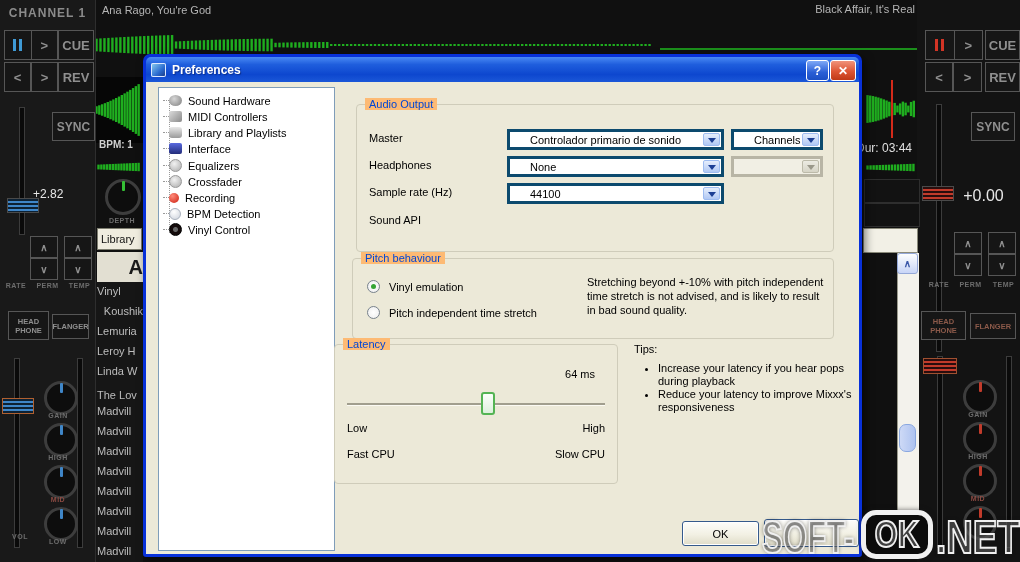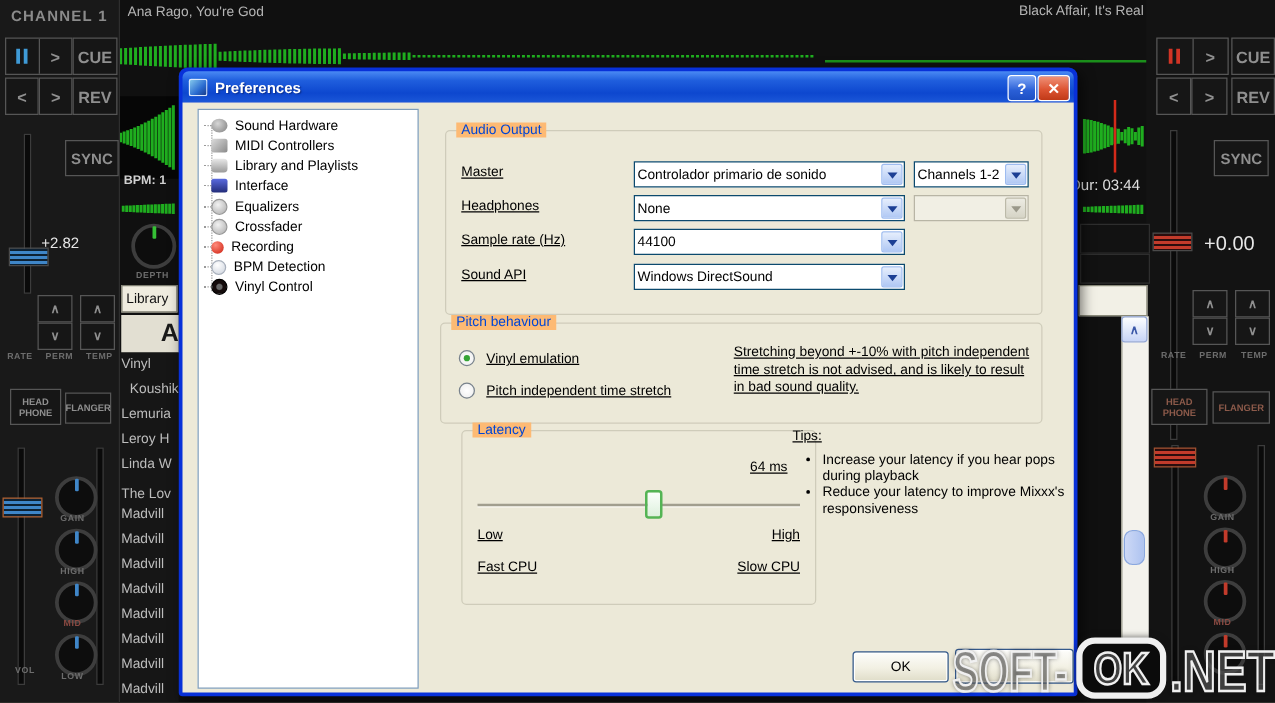--- a/index.html
+++ b/index.html
@@ -47,23 +47,23 @@
   .ti-speaker{border-radius:50%;background:radial-gradient(circle at 40% 35%,#d6d6d6,#7e7e7e);}
   .ti-midi{background:linear-gradient(135deg,#dcdcdc,#8a8a8a);border-radius:2px;}
   .ti-library{background:linear-gradient(180deg,#e8e8e8,#9a9a9a);border-radius:3px;}
   .ti-interface{background:linear-gradient(180deg,#5a6adf,#232d7a);}
   .ti-knob{border-radius:50%;background:radial-gradient(circle at 40% 35%,#f2f2f2,#ababab);border:1px solid #999;width:11px;height:11px;}
   .ti-rec{border-radius:50%;background:radial-gradient(circle at 35% 30%,#ff8a7a,#cc1f10);width:10px;height:10px;}
   .ti-bulb{border-radius:50%;background:radial-gradient(circle at 40% 30%,#ffffff,#ccd2dc);border:1px solid #a8b0bc;width:10px;height:10px;}
   .ti-vinyl{border-radius:50%;background:radial-gradient(circle,#666 0 2px,#140b0b 3px);border:1px solid #000;width:11px;height:11px;}
   .group{position:absolute;border:1px solid #cfccba;border-radius:4px;}
   .group-label{position:absolute;top:-7px;left:8px;background:#fdba74;padding:0 4px;color:#0046d5;}
-  .flabel{position:absolute;color:#000;text-decoration:underline;}
-  .combo{position:absolute;height:21px;background:#fff;border:1px solid #0c4a6e;box-sizing:border-box;
-         display:flex;align-items:center;padding-left:2px;white-space:nowrap;overflow:hidden;}
+  .flabel{position:absolute;color:#000;}
+  .combo{position:absolute;height:21px;background:#fff;border:3px solid #0c4a6e;box-sizing:border-box;
+         display:flex;align-items:center;padding-left:20px;white-space:nowrap;overflow:hidden;}
   .combo .arrow{position:absolute;right:1px;top:1px;bottom:1px;width:17px;border-radius:2px;
          background:linear-gradient(180deg,#e6eefc,#b0c8f4);border:1px solid #9ebcf0;box-sizing:border-box;
          display:flex;align-items:center;justify-content:center;}
   .combo .arrow i{width:0;height:0;border:4px solid transparent;border-top:5px solid #1c3f94;margin-top:5px;}
   .combo.disabled{background:#f1efe4;border-color:#b8b5a5;}
   .combo.disabled .arrow{background:linear-gradient(180deg,#ecebe2,#d6d4c6);border-color:#bcbaa9;}
   .combo.disabled .arrow i{border-top-color:#9a988a;}
   .radio{position:absolute;width:13px;height:13px;border-radius:50%;border:1px solid #78828c;
          background:radial-gradient(#ffffff,#ececec);box-sizing:border-box;}
   .radio.sel::after{content:"";display:block;width:5px;height:5px;border-radius:50%;background:#35a435;margin:3px auto;}
@@ -506,38 +506,32 @@
             </span>
         </div>
         <span class="flabel" style="left:12px;top:81px;">Sample rate (Hz)</span>
         <div class="combo" style="left:150px;top:78px;width:217px;">
           <span>44100</span>
             <span class="arrow">
               <i></i>
             </span>
         </div>
         <span class="flabel" style="left:12px;top:109px;">Sound API</span>
-        <div class="combo" style="left:150px;top:106px;width:217px;">
-          <span>Windows DirectSound</span>
-            <span class="arrow">
-              <i></i>
-            </span>
-        </div>
       </div>
 
       <div class="group" style="left:206px;top:176px;width:480px;height:79px;">
         <span class="group-label">Pitch behaviour</span>
         <span class="radio sel" style="left:14px;top:21px;"></span>
         <span class="flabel" style="left:36px;top:22px;">Vinyl emulation</span>
         <span class="radio" style="left:14px;top:47px;"></span>
         <span class="flabel" style="left:36px;top:48px;">Pitch independent time stretch</span>
         <div class="flabel" style="left:234px;top:16px;width:238px;line-height:14px;">Stretching beyond +-10% with pitch independent time stretch is not advised, and is likely to result in bad sound quality.</div>
       </div>
 
-      <div class="group" style="left:223px;top:262px;width:282px;height:138px;">
+      <div class="group" style="left:188px;top:262px;width:282px;height:138px;">
         <span class="group-label">Latency</span>
         <div class="flabel" style="left:150px;top:23px;width:110px;text-align:right;">64 ms</div>
         <div class="slider-track" style="left:12px;top:58px;width:258px;"></div>
         <div class="slider-handle" style="left:146px;top:47px;"></div>
         <span class="flabel" style="left:12px;top:77px;">Low</span>
         <div class="flabel" style="left:190px;top:77px;width:80px;text-align:right;">High</div>
         <span class="flabel" style="left:12px;top:103px;">Fast CPU</span>
         <div class="flabel" style="left:160px;top:103px;width:110px;text-align:right;">Slow CPU</div>
       </div>
 

